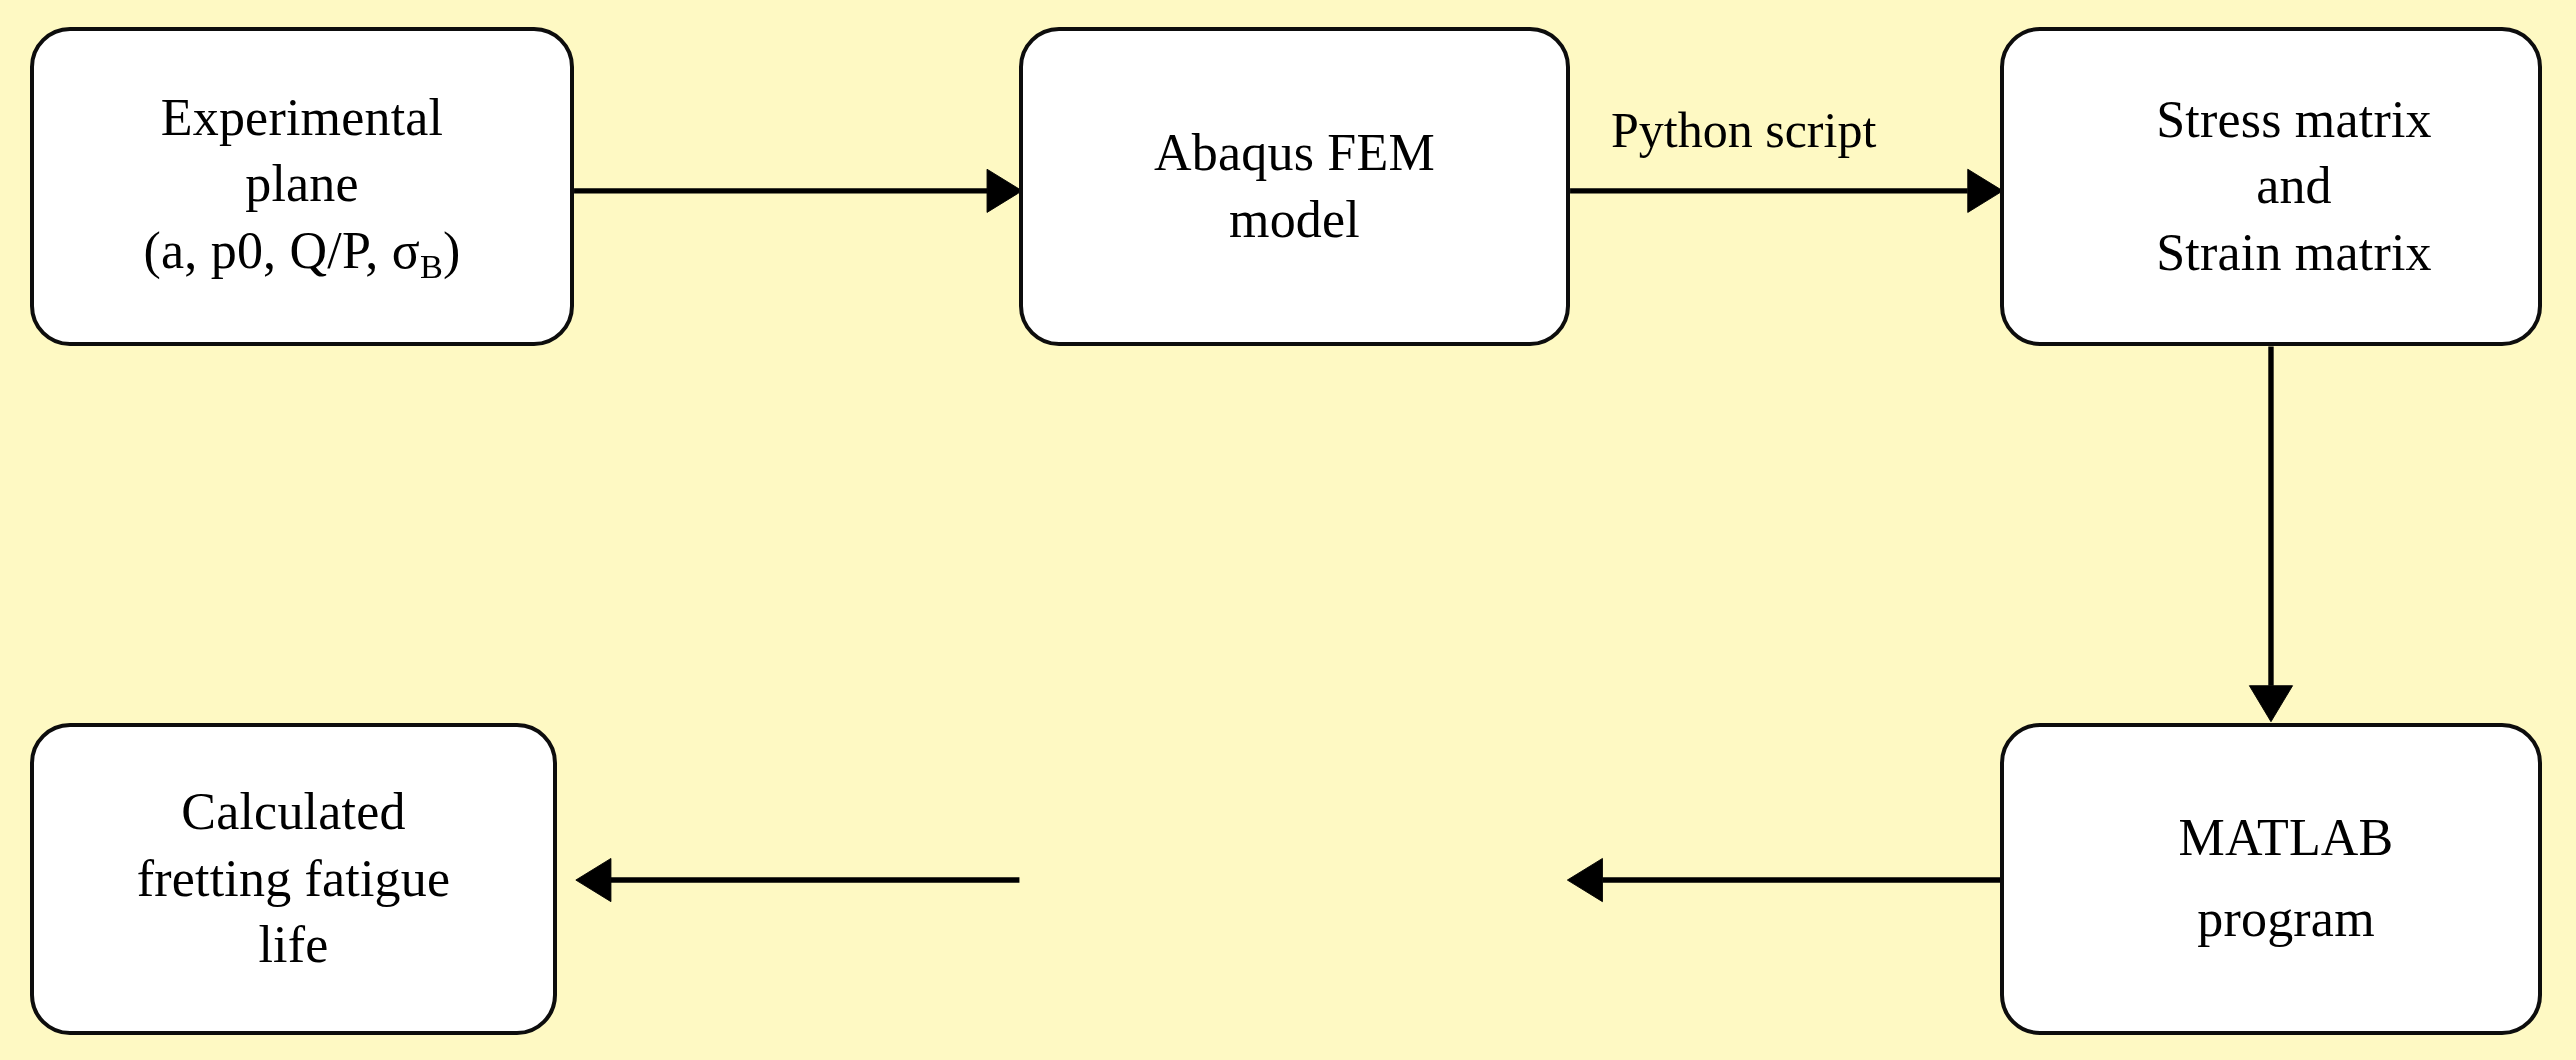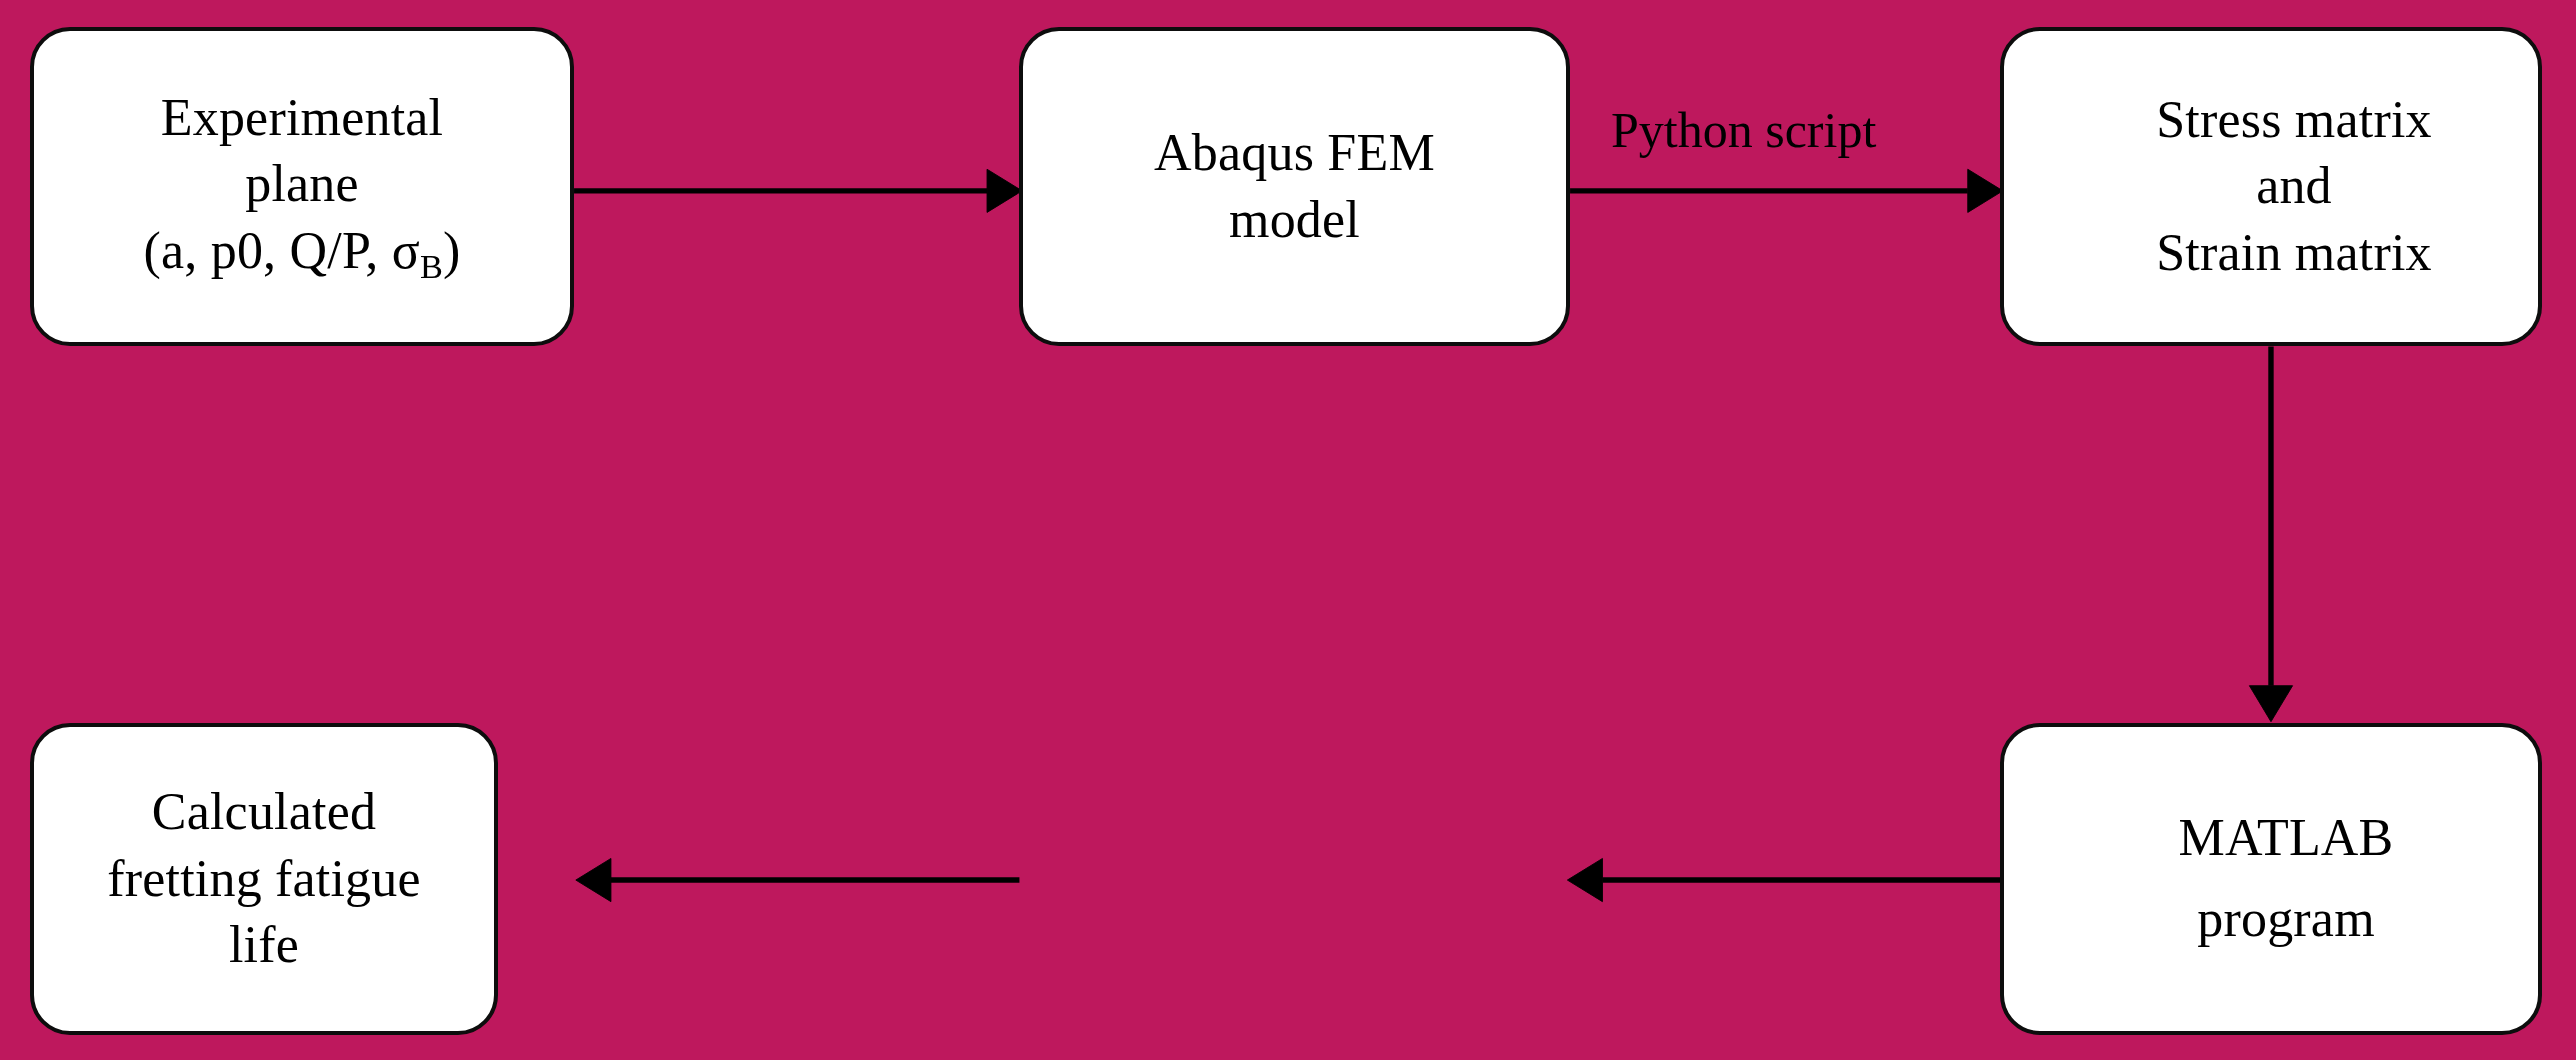--- a/index.html
+++ b/index.html
@@ -9,21 +9,21 @@
     background: #ffffff;
   }
   body {
     font-family: "Liberation Serif", "DejaVu Serif", serif;
     color: #000000;
   }
   #flowchart-canvas {
     position: relative;
     width: 2576px;
     height: 1061px;
-    background: #be185d;
+    background: #fef9c3;
     overflow: hidden;
   }
   .node-box {
     position: absolute;
     box-sizing: border-box;
     border: 4.5px solid #0d0d0d;
     border-radius: 40px;
     background: #ffffff;
     display: flex;
     align-items: center;
@@ -107,21 +107,21 @@
 and
 Strain matrix</div>
   </div>
 
   <div class="node-box" style="left:2000px; top:723px; width:542px; height:312px;padding-left:30px;">
     <div class="node-label" style="line-height:1.55;">MATLAB
 program</div>
   </div>
 
 
-  <div class="node-box" style="left:30px; top:723px; width:468px; height:312px;">
+  <div class="node-box" style="left:30px; top:723px; width:527px; height:312px;">
     <div class="node-label">Calculated
 fretting fatigue
 life</div>
   </div>
 
   <div class="edge-label" style="left:1611px; top:105px;">Python script</div>
 
 </div>
 
 

